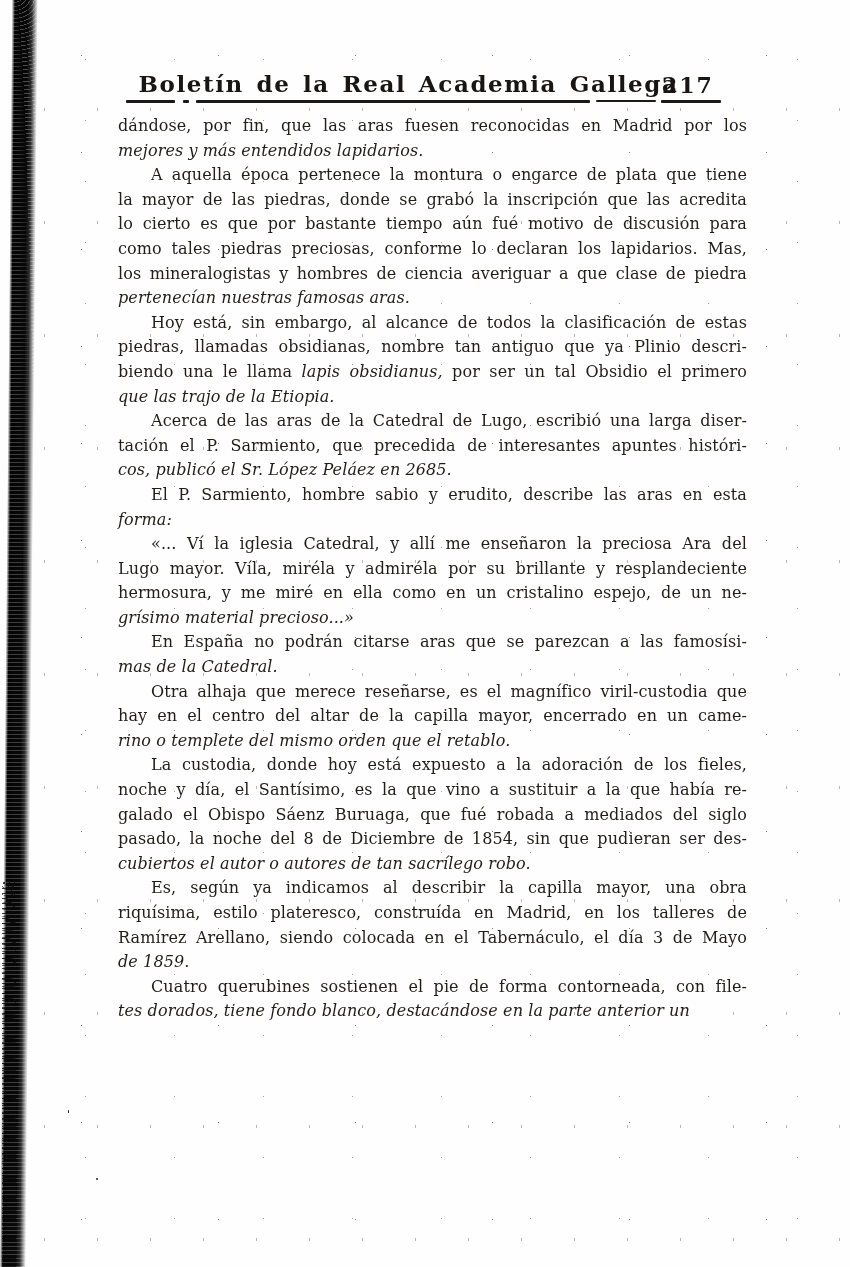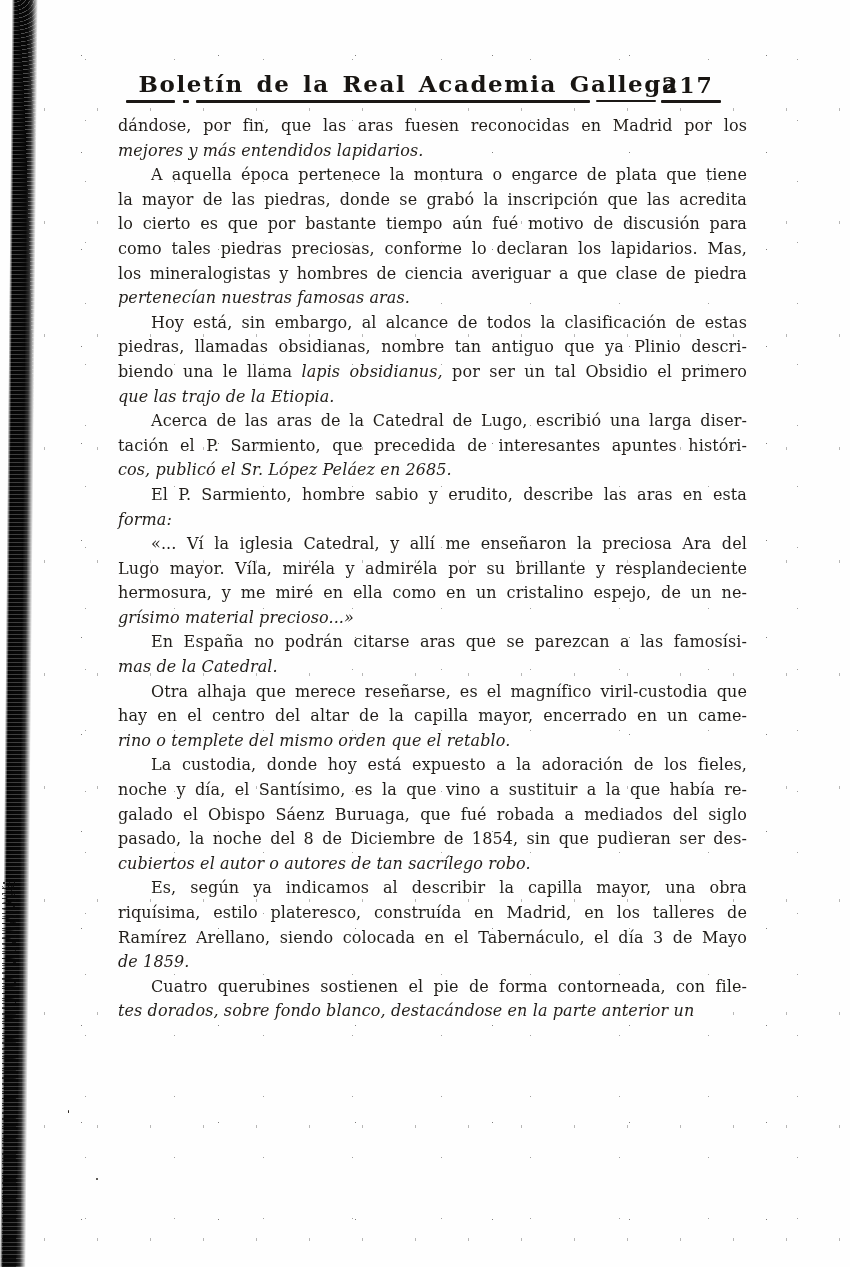--- a/index.html
+++ b/index.html
@@ -152,20 +152,20 @@
         <span class="line last">cubiertos el autor o autores de tan sacrílego robo.</span>
       </p>
       <p class="para">
         <span class="line first">Es, según ya indicamos al describir la capilla mayor, una obra</span>
         <span class="line">riquísima, estilo plateresco, construída en Madrid, en los talleres de</span>
         <span class="line">Ramírez Arellano, siendo colocada en el Tabernáculo, el día 3 de Mayo</span>
         <span class="line last">de 1859.</span>
       </p>
       <p class="para">
         <span class="line first">Cuatro querubines sostienen el pie de forma contorneada, con file-</span>
-        <span class="line last">tes dorados, sobre fondo blanco, destacándose en la parte anterior un</span>
+        <span class="line last">tes dorados, tiene fondo blanco, destacándose en la parte anterior un</span>
       </p>
     </main>
 
   <div class="speck" style="left:96px;top:1178px;"></div>
   <div class="speck" style="left:68px;top:1110px;width:1px;height:3px;"></div>
 
 </div>
 
 </body></html>

